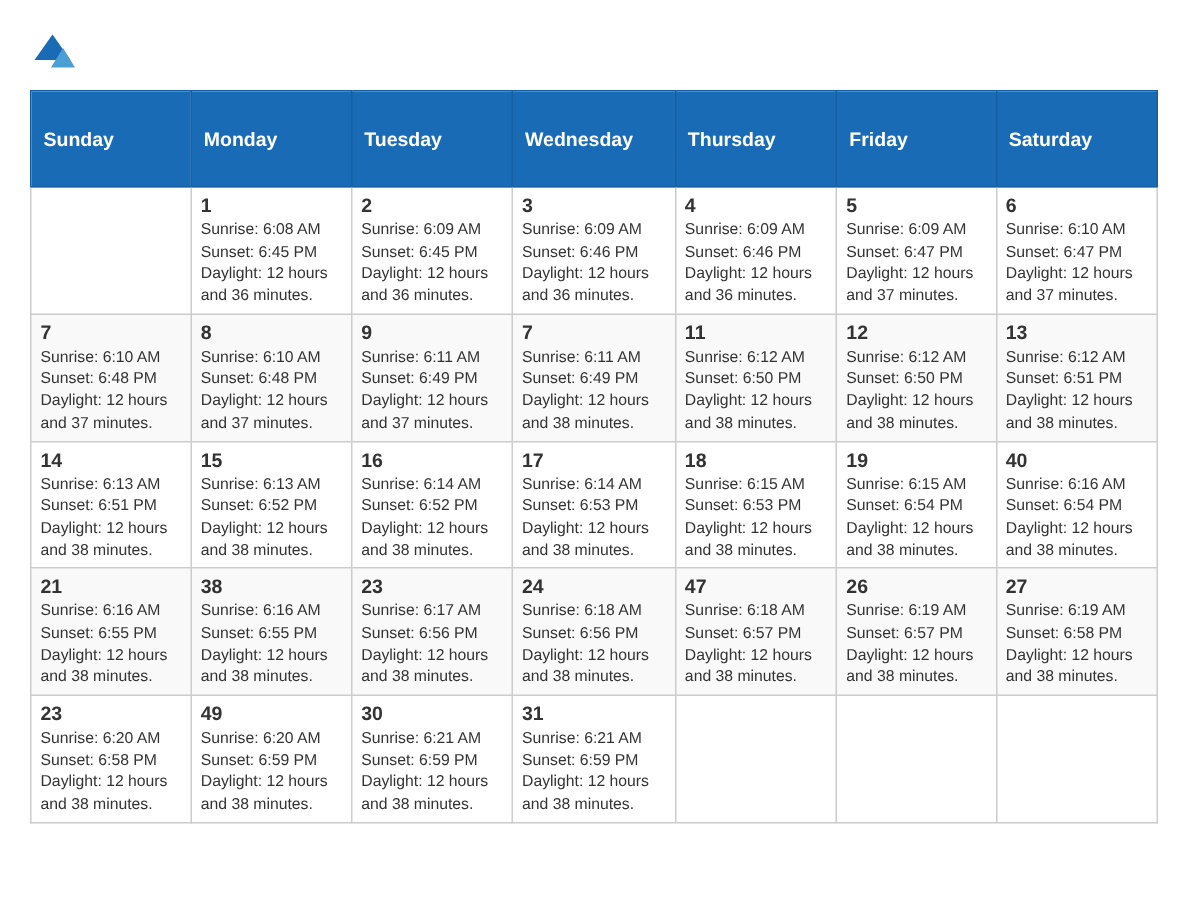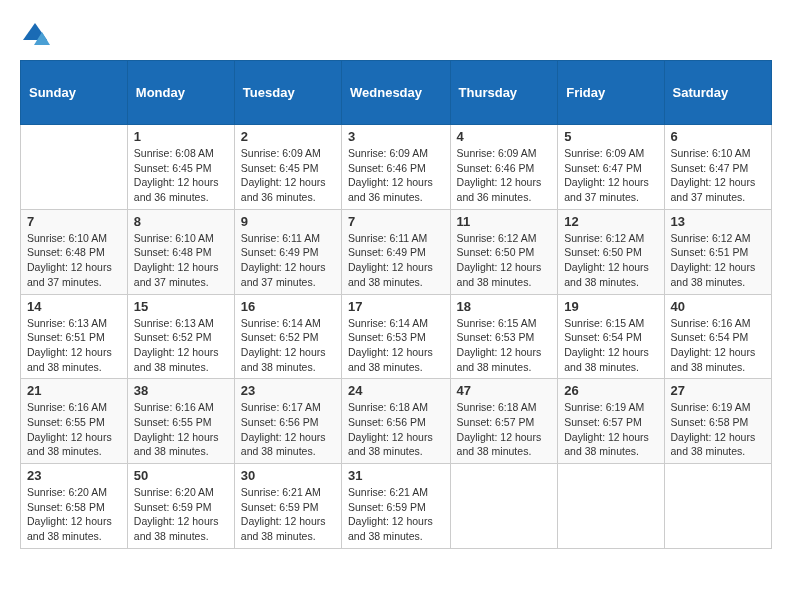--- a/index.html
+++ b/index.html
@@ -326,21 +326,21 @@
       </tr>
       <tr>
         <td>
           <span class="day-num">23</span>
           <div class="day-info" style="white-space: pre-line;">Sunrise: 6:20 AM
 Sunset: 6:58 PM
 Daylight: 12 hours
 and 38 minutes.</div>
         </td>
         <td>
-          <span class="day-num">50</span>
+          <span class="day-num">49</span>
           <div class="day-info" style="white-space: pre-line;">Sunrise: 6:20 AM
 Sunset: 6:59 PM
 Daylight: 12 hours
 and 38 minutes.</div>
         </td>
         <td>
           <span class="day-num">30</span>
           <div class="day-info" style="white-space: pre-line;">Sunrise: 6:21 AM
 Sunset: 6:59 PM
 Daylight: 12 hours

